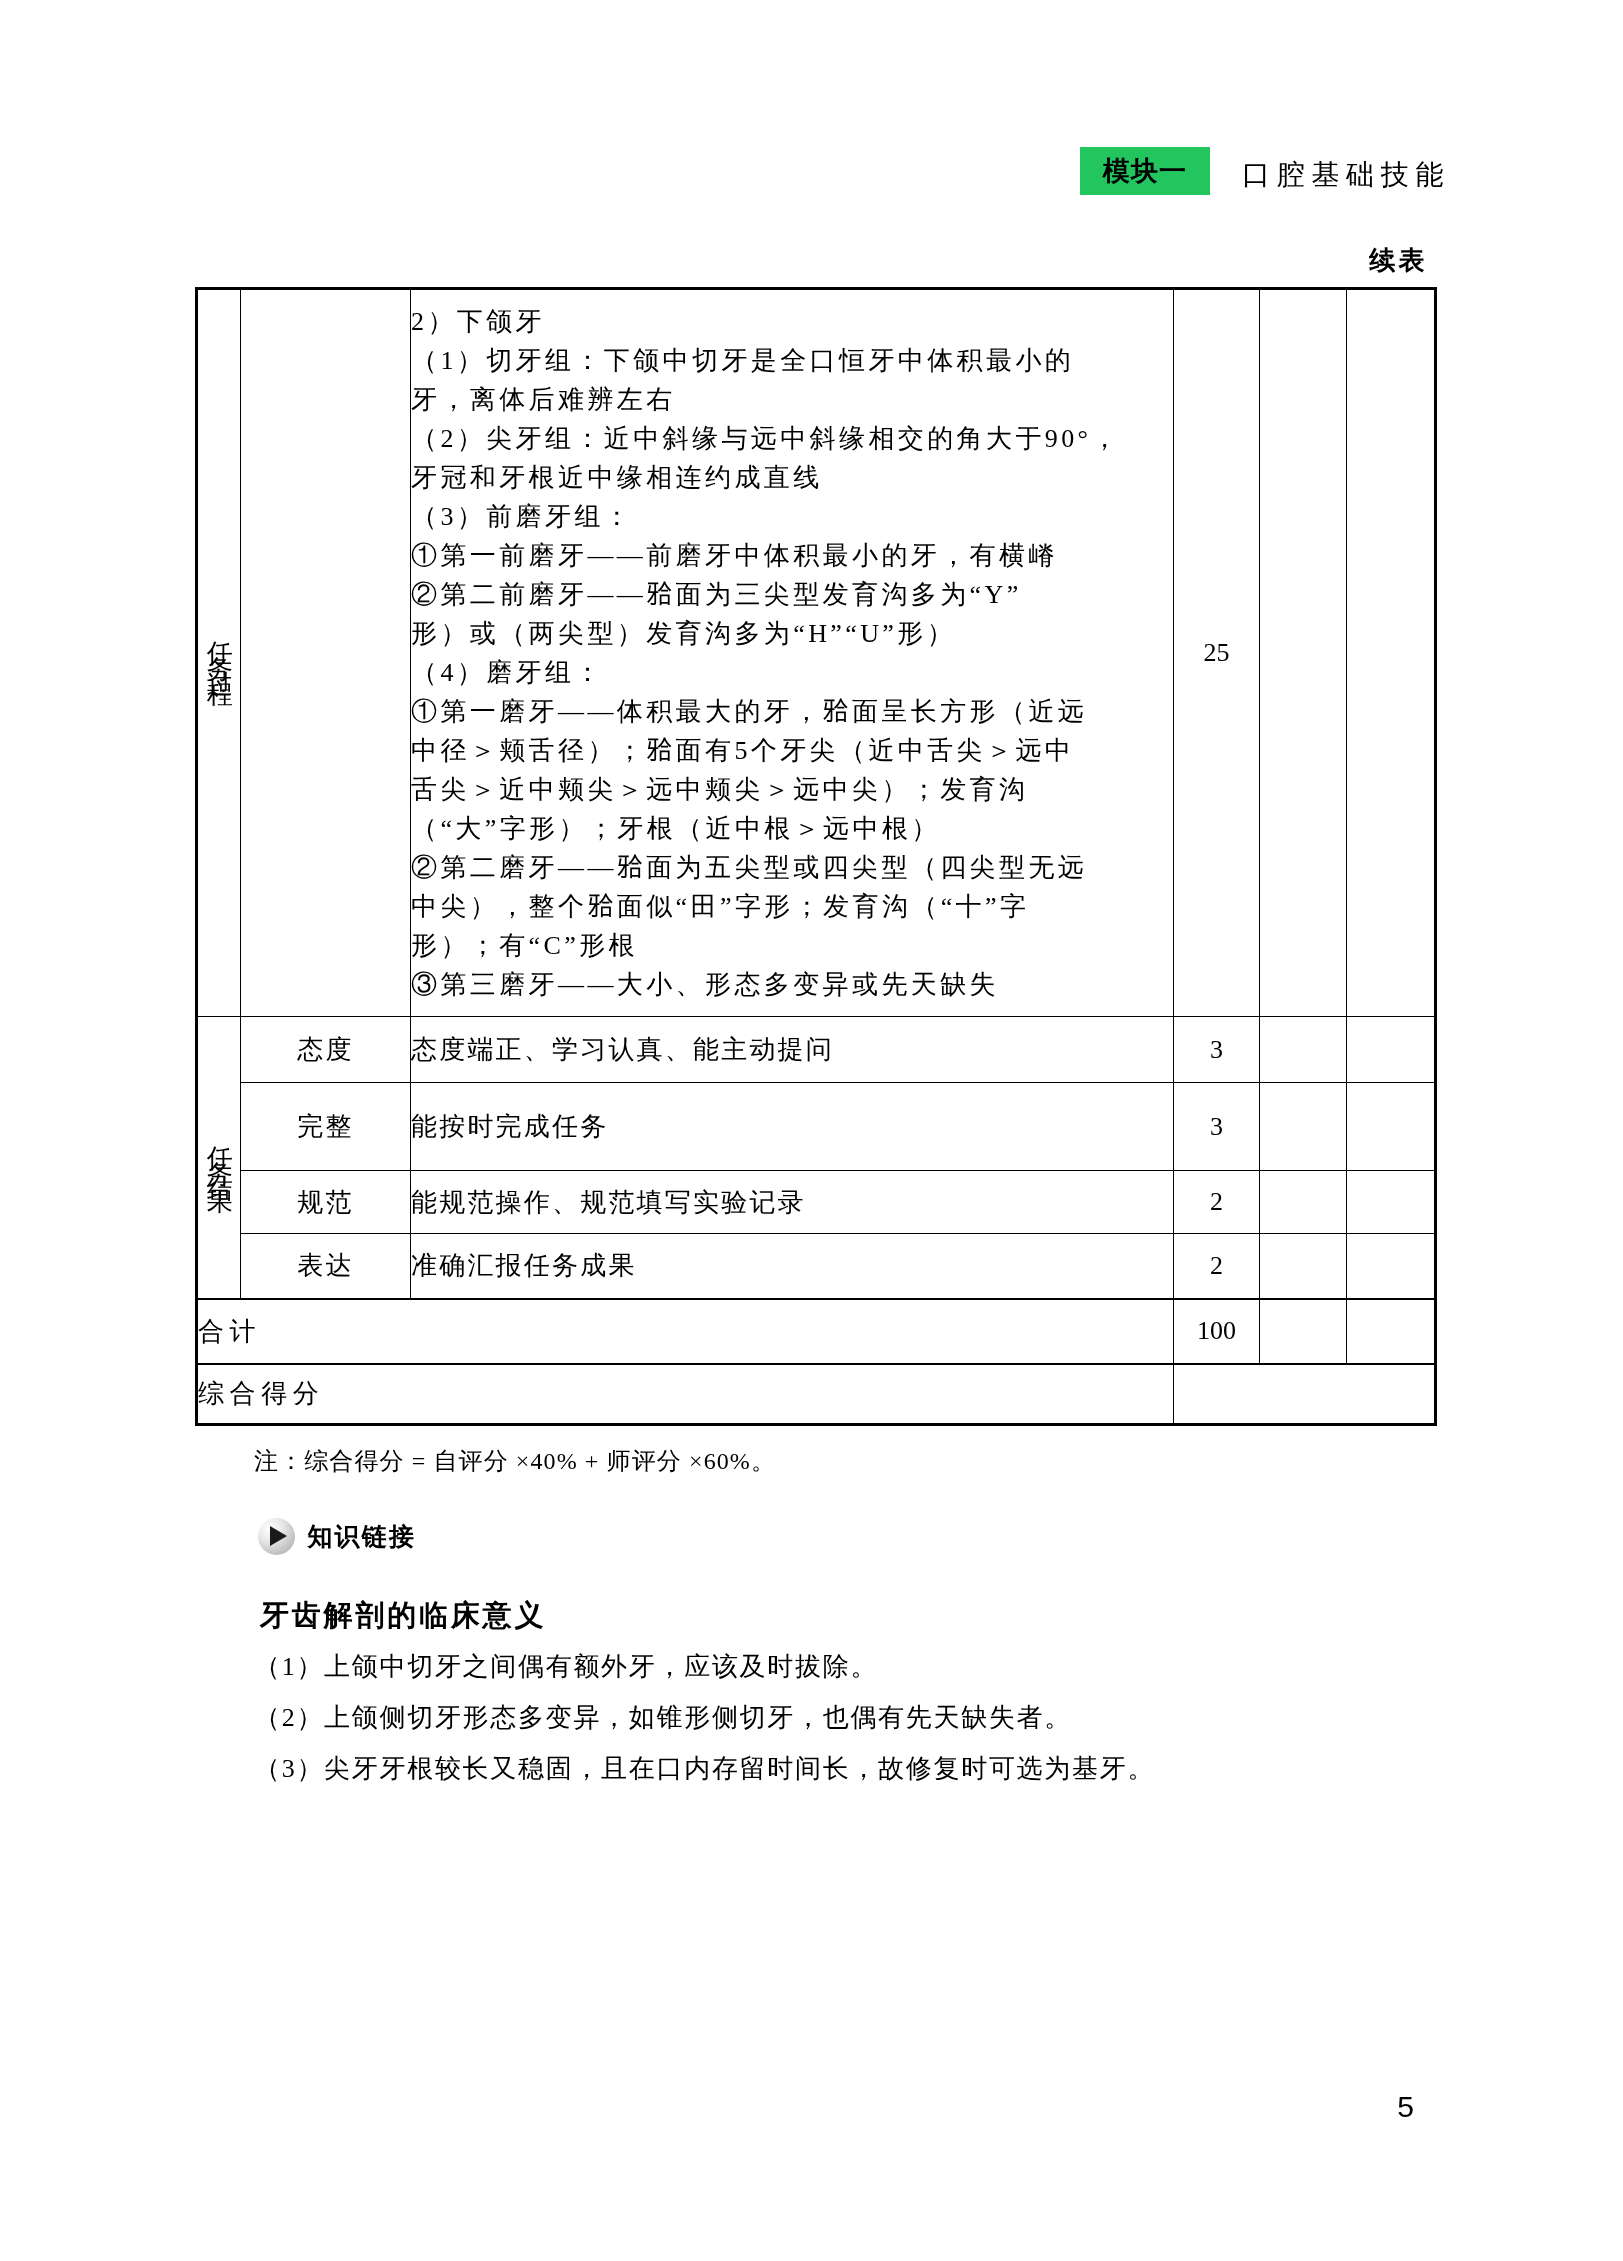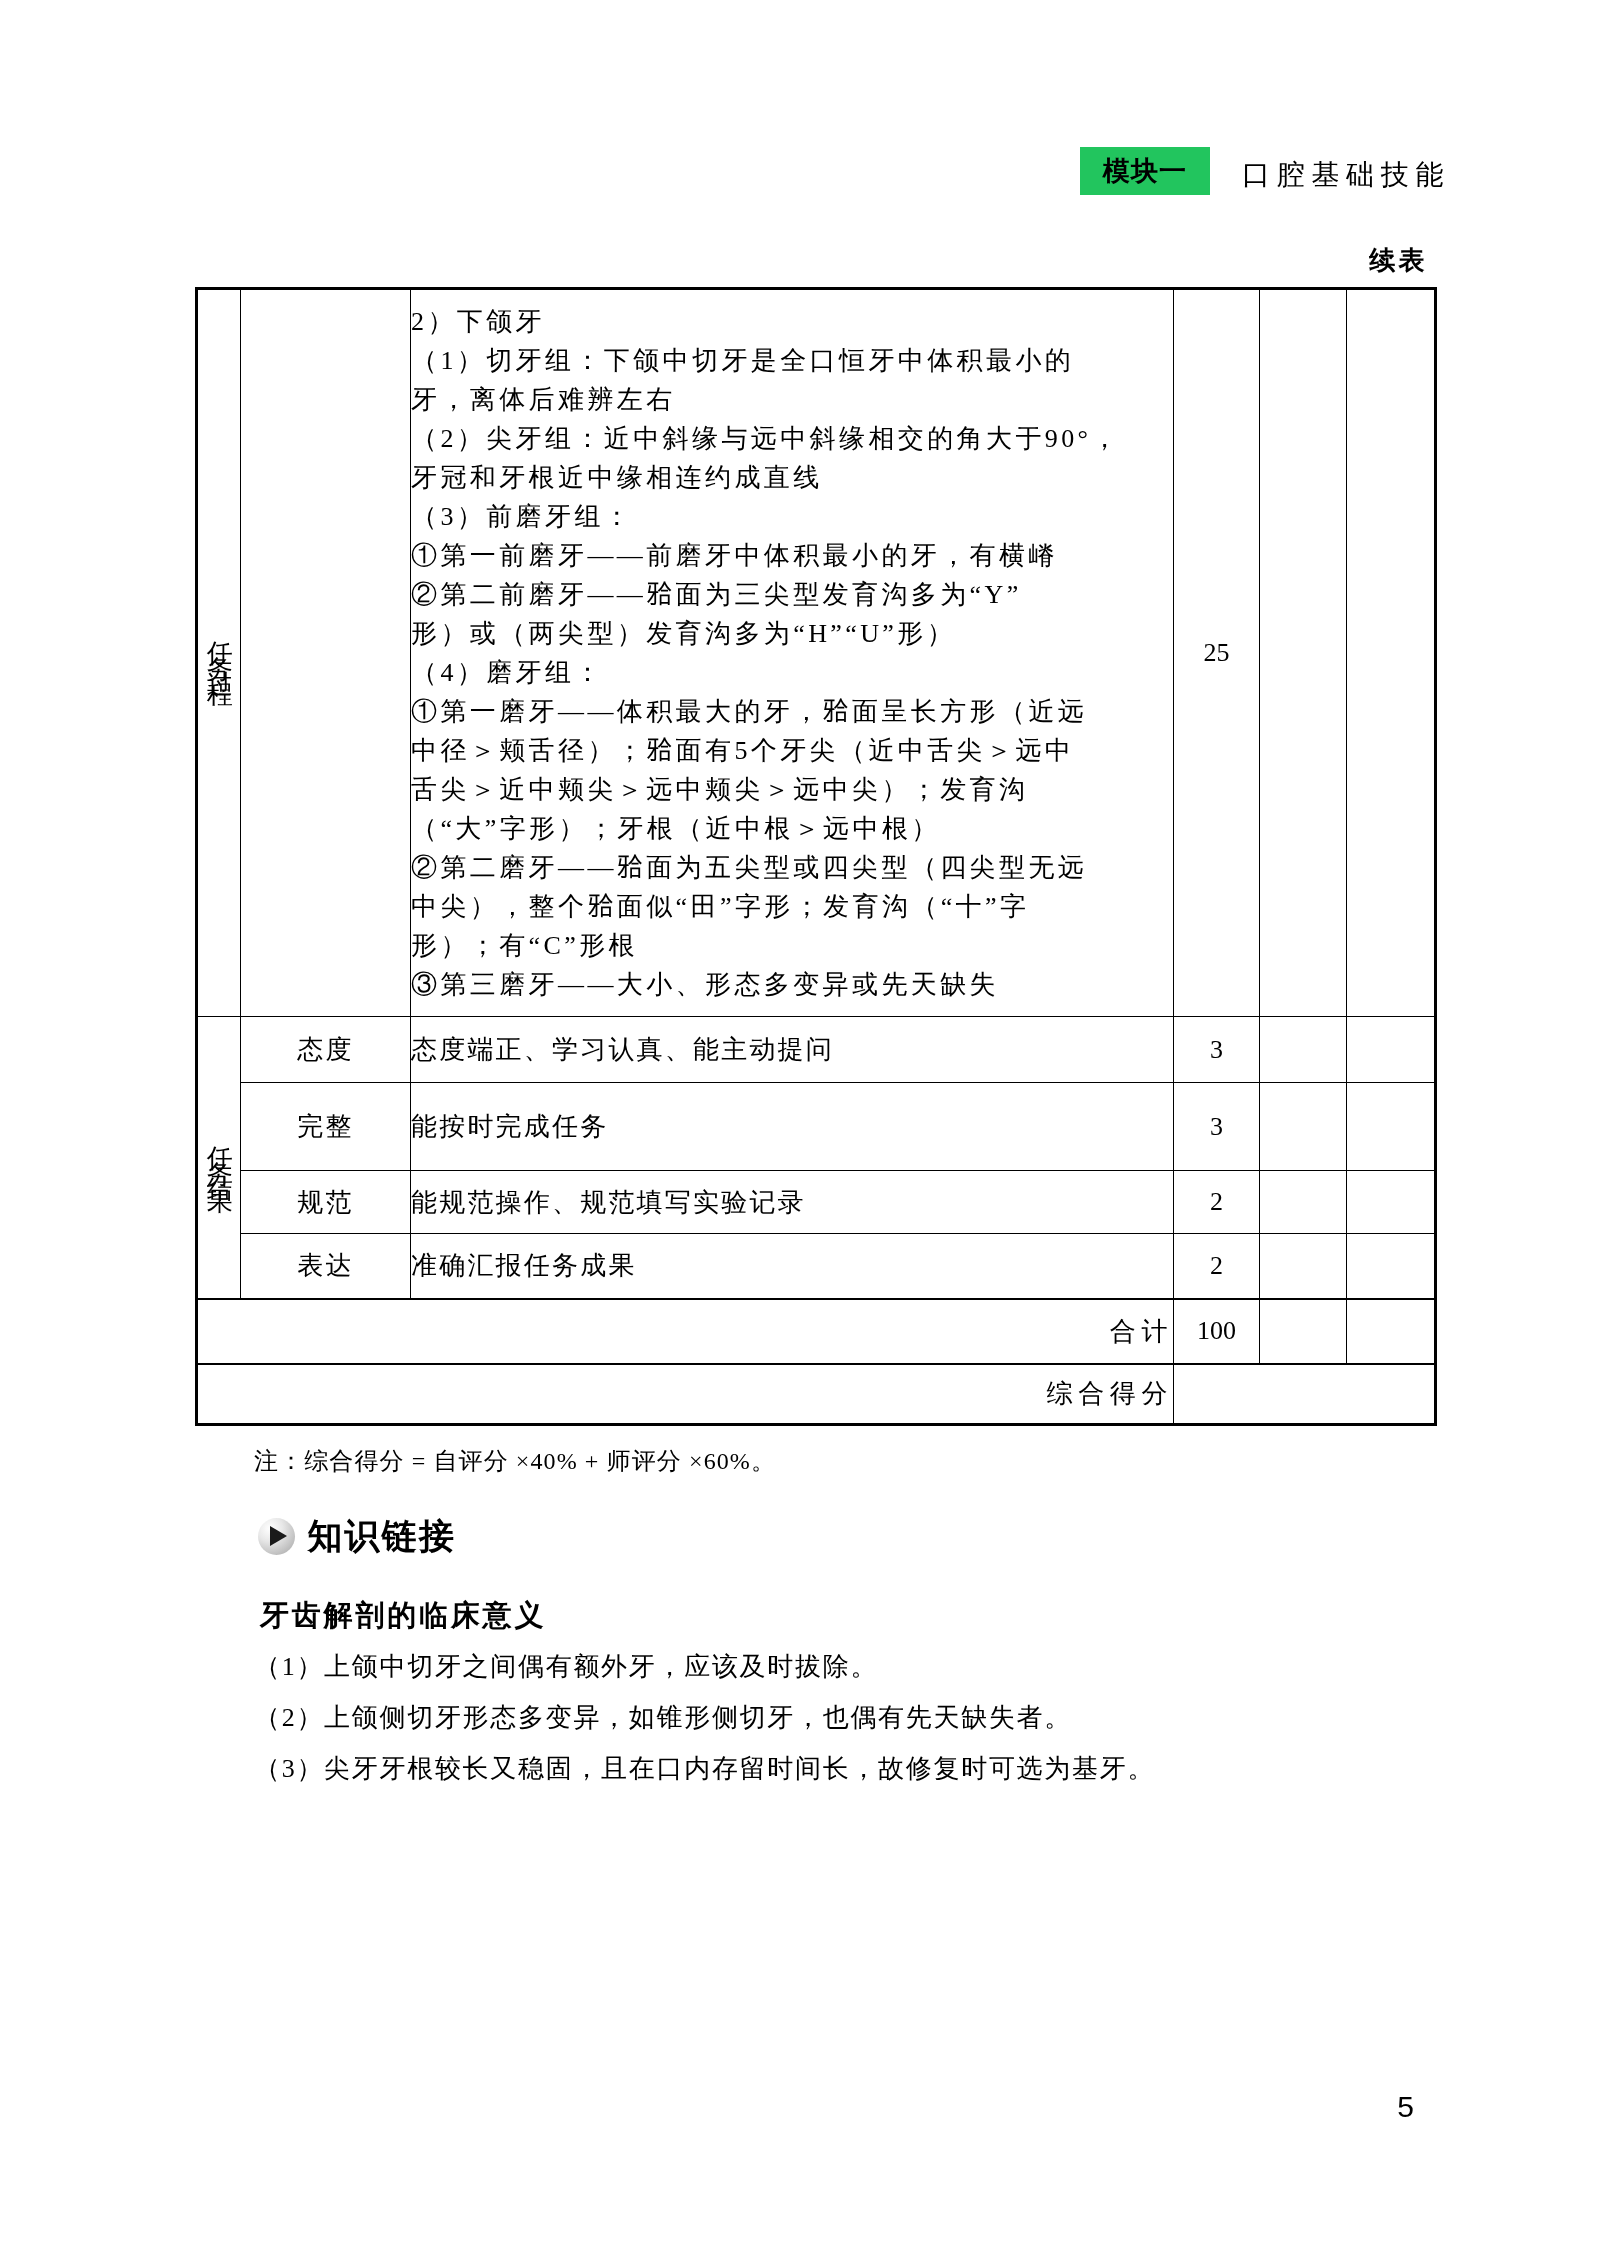--- a/index.html
+++ b/index.html
@@ -60,21 +60,21 @@
     padding:13.5px 3.4px 0 9px;
     letter-spacing:3.4px;
     overflow:hidden;
   }
   td.score-cell{
     text-align:center;
     font-size:27px;
   }
   td.crit-cell{text-align:center;letter-spacing:2.2px;}
   td.desc-cell{padding-left:10px;letter-spacing:2.2px;}
-  td.total-label{text-align:right;letter-spacing:5.6px;font-size:27px;}
+  td.total-label{text-align:left;letter-spacing:5.6px;font-size:27px;}
   
   .note{
     position:absolute;left:254px;top:1443px;
     font-size:24px;letter-spacing:1.1px;line-height:36px;text-align:center;
   }
   
   .kl-header{
     position:absolute;left:258px;top:1516px;height:40px;
     display:flex;align-items:center;gap:12.4px;
   }
@@ -85,21 +85,21 @@
     flex:0 0 auto;
   }
   .play-tri{
     width:0;height:0;margin-left:4.5px;
     border-left:17px solid #1a1a1a;
     border-top:10.7px solid transparent;
     border-bottom:10.7px solid transparent;
   }
   .kl-title{
     font-family:"Liberation Sans","DejaVu Sans",sans-serif;
-    font-weight:bold;font-size:35px;letter-spacing:2.2px;
+    font-weight:bold;font-size:25px;letter-spacing:2.2px;
   }
   .kl-subtitle{
     position:absolute;left:260px;top:1596px;
     font-family:"Liberation Sans","DejaVu Sans",sans-serif;
     font-weight:bold;font-size:29px;letter-spacing:2.8px;
   }
   .kl-paras{position:absolute;left:254px;top:1641px;width:1153px;}
   .kl-paras p{
     margin:0;font-size:26px;line-height:51px;letter-spacing:1.7px;
     white-space:nowrap;

